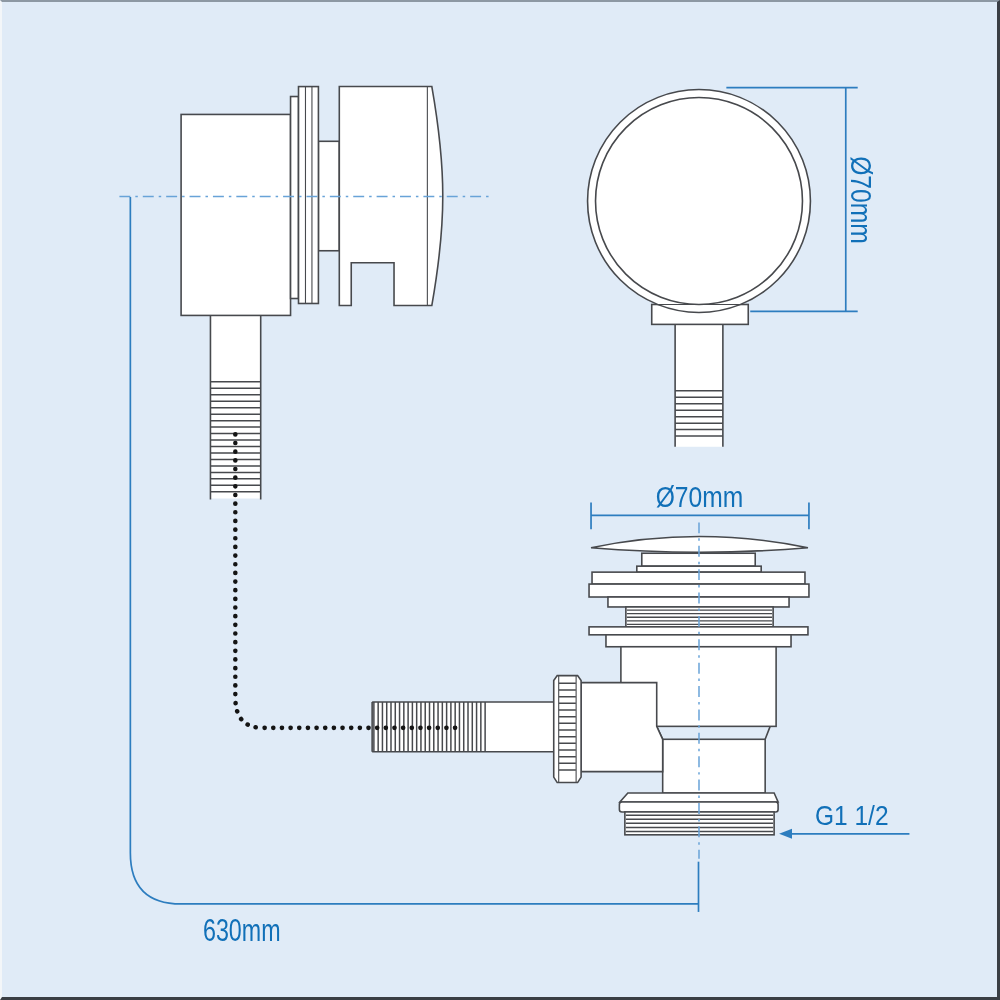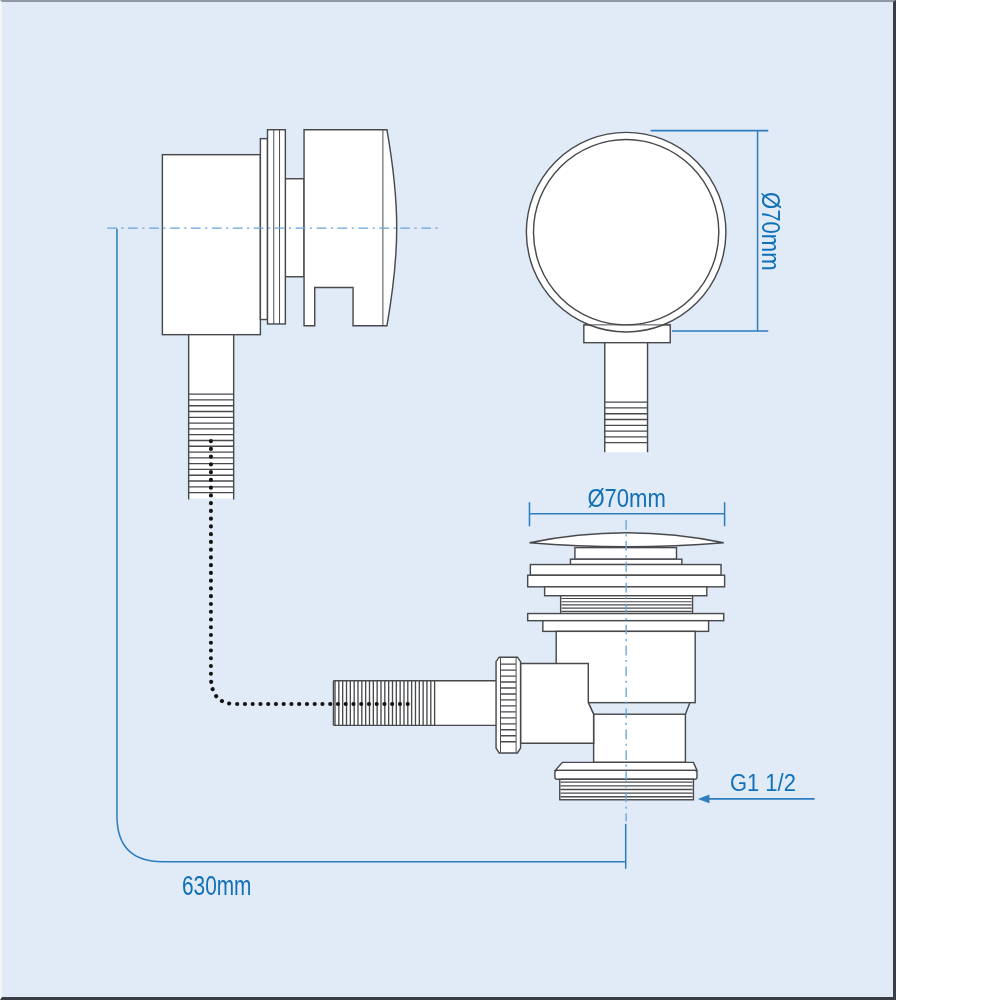--- a/index.html
+++ b/index.html
@@ -1,18 +1,18 @@
 <!DOCTYPE html>
 <html style="--bg: #e0ebf7; --fill: #ffffff; --line: #47494d; --dim: #2d7dbf; --dimtext: #1170b8; --centerline: #68a3d8; --chain: #141414; --border_top: #8d98a3; --border_left: #f3f6f9; --border_dark: #3a3e44;"><head>
 <meta charset="utf-8">
 <style>
   html,body { margin:0; padding:0; background:#fff; }
   .frame {
     position:relative;
-    width:896px; height:1000px;
+    width:1000px; height:1000px;
     box-sizing:border-box;
     background: var(--bg);
     border-top:2px solid var(--border_top);
     border-left:2px solid var(--border_left);
     border-right:3px solid var(--border_dark);
     border-bottom:3px solid var(--border_dark);
     overflow:hidden;
     font-family:"Liberation Sans", sans-serif;
   }
   .frame svg { position:absolute; left:0; top:0; width:100%; height:100%; display:block; }

